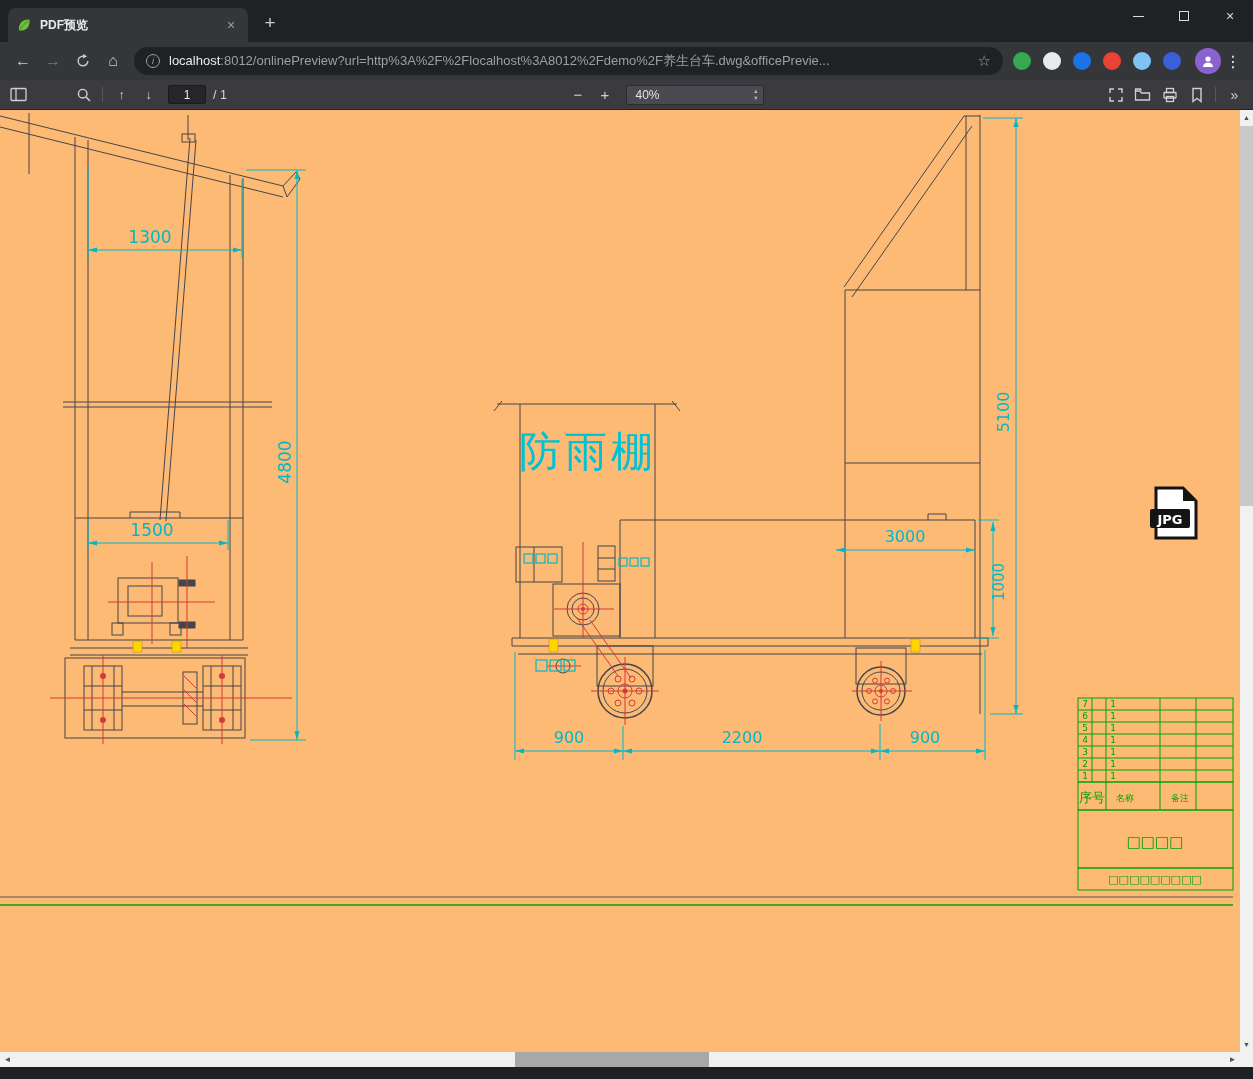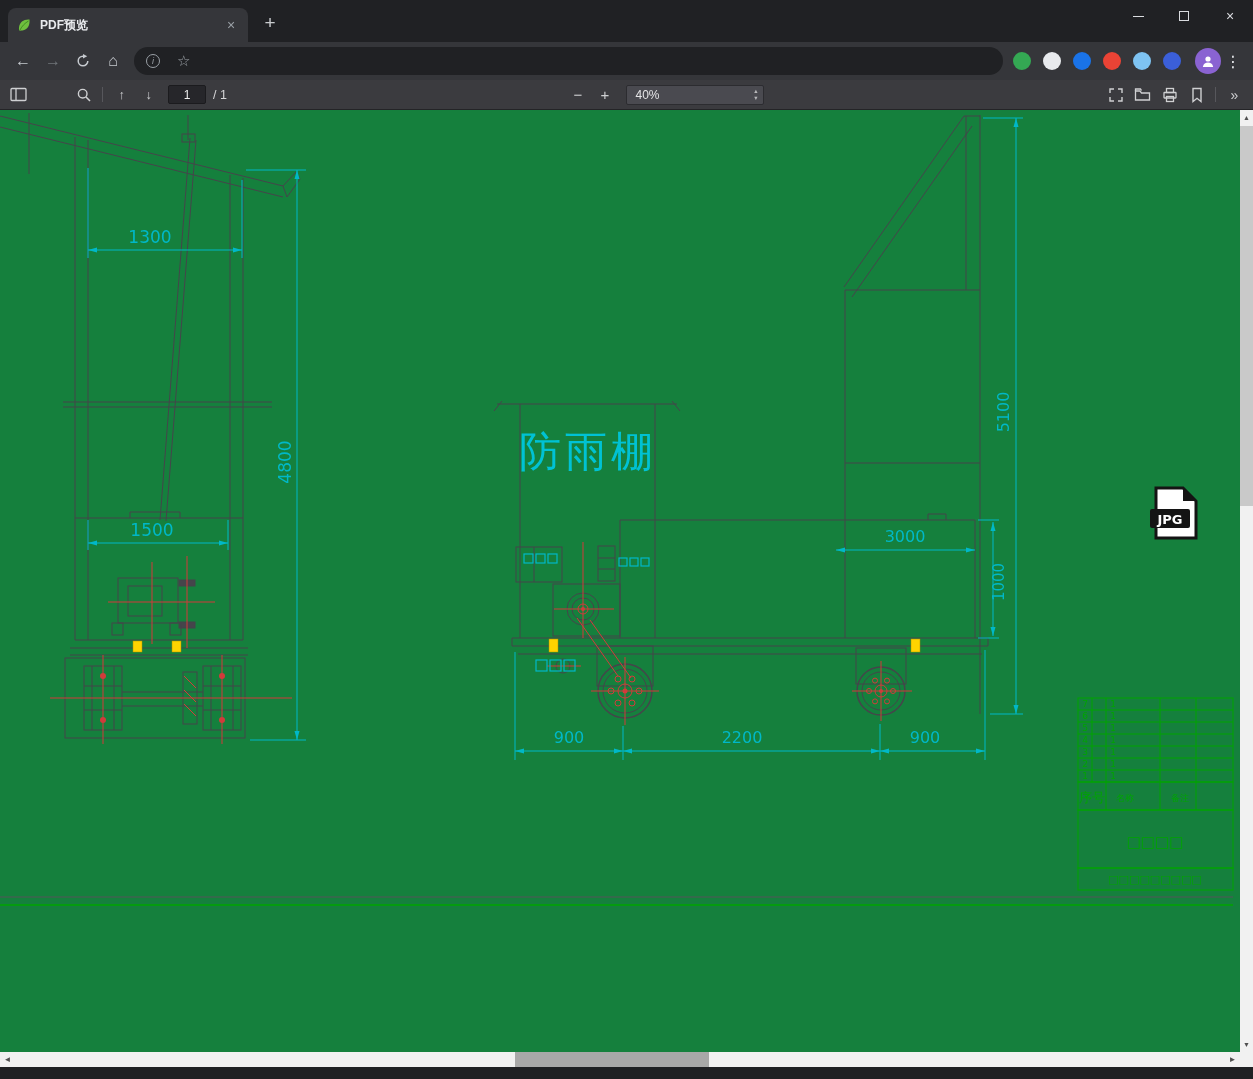--- a/index.html
+++ b/index.html
@@ -49,21 +49,21 @@
   .page-total { margin-left:5px; }
   .spacer { flex:1; }
   .zoom-select { width:138px; height:20px; background:#4a4a50; border:1px solid #2c2c30; border-radius:2px;
                  display:flex; align-items:center; padding:0 4px 0 8px; font-size:12px; margin-left:8px; color:#e4e4e6; }
   .spinners { margin-left:auto; display:flex; flex-direction:column; font-size:6.5px; color:#b8b8ba;
               line-height:1.05; padding-right:2px; }
   .right-tools { display:flex; align-items:center; padding-right:5px; }
   .chev { font-size:14px; color:#cfd0d2; }
 
   
-  .content { flex:none; height:942px; position:relative; background:#15803d; overflow:hidden; }
+  .content { flex:none; height:942px; position:relative; background:#fdba74; overflow:hidden; }
   svg.drawing { position:absolute; left:0; top:0; }
   .vscroll { position:absolute; top:0; right:0; width:13px; height:942px; background:#f1f1f1; }
   .v-arrow { position:absolute; width:13px; height:15px; text-align:center; font-size:7px; color:#4f4f4f; line-height:15px; }
   .v-arrow.up { top:0; } .v-arrow.down { bottom:0; }
   .v-thumb { position:absolute; top:16px; right:0; width:13px; height:380px; background:#c9c9c9; }
   .hscroll-row { height:15px; display:flex; flex:none; }
   .hscroll { width:1240px; position:relative; background:#f1f1f1; }
   .h-arrow { position:absolute; width:15px; height:15px; text-align:center; font-size:8px; color:#4f4f4f; line-height:15px; }
   .h-arrow.left { left:0; } .h-arrow.right { right:0; }
   .h-thumb { position:absolute; left:515px; top:0; width:194px; height:15px; background:#a8a8a8; }
@@ -103,20 +103,21 @@
     <div class="nav-btn disabled">→</div>
     <div class="nav-btn">
       <svg width="16" height="16" viewBox="0 0 16 16">
         <path d="M12.8,8 A4.8,4.8 0 1 1 8,3.2" fill="none" stroke="#c7cbd0" stroke-width="1.5"></path>
         <polygon points="8,0.9 12.2,3.2 8,5.5" fill="#c7cbd0"></polygon>
       </svg>
     </div>
     <div class="nav-btn">⌂</div>
     <div class="omnibox">
       <span class="info-badge">i</span>
+      <span class="url"><span class="host">localhost</span><span class="rest">:8012/onlinePreview?url=http%3A%2F%2Flocalhost%3A8012%2Fdemo%2F养生台车.dwg&amp;officePrevie...</span></span>
       <span class="star">☆</span>
     </div>
     <div class="extensions">
       <span class="ext" style="background:#34a853"></span>
       <span class="ext" style="background:#e8eaed"></span>
       <span class="ext" style="background:#1a73e8"></span>
       <span class="ext" style="background:#ea4335"></span>
       <span class="ext" style="background:#7ec3f2"></span>
       <span class="ext" style="background:#3b5fd9"></span>
     </div>

